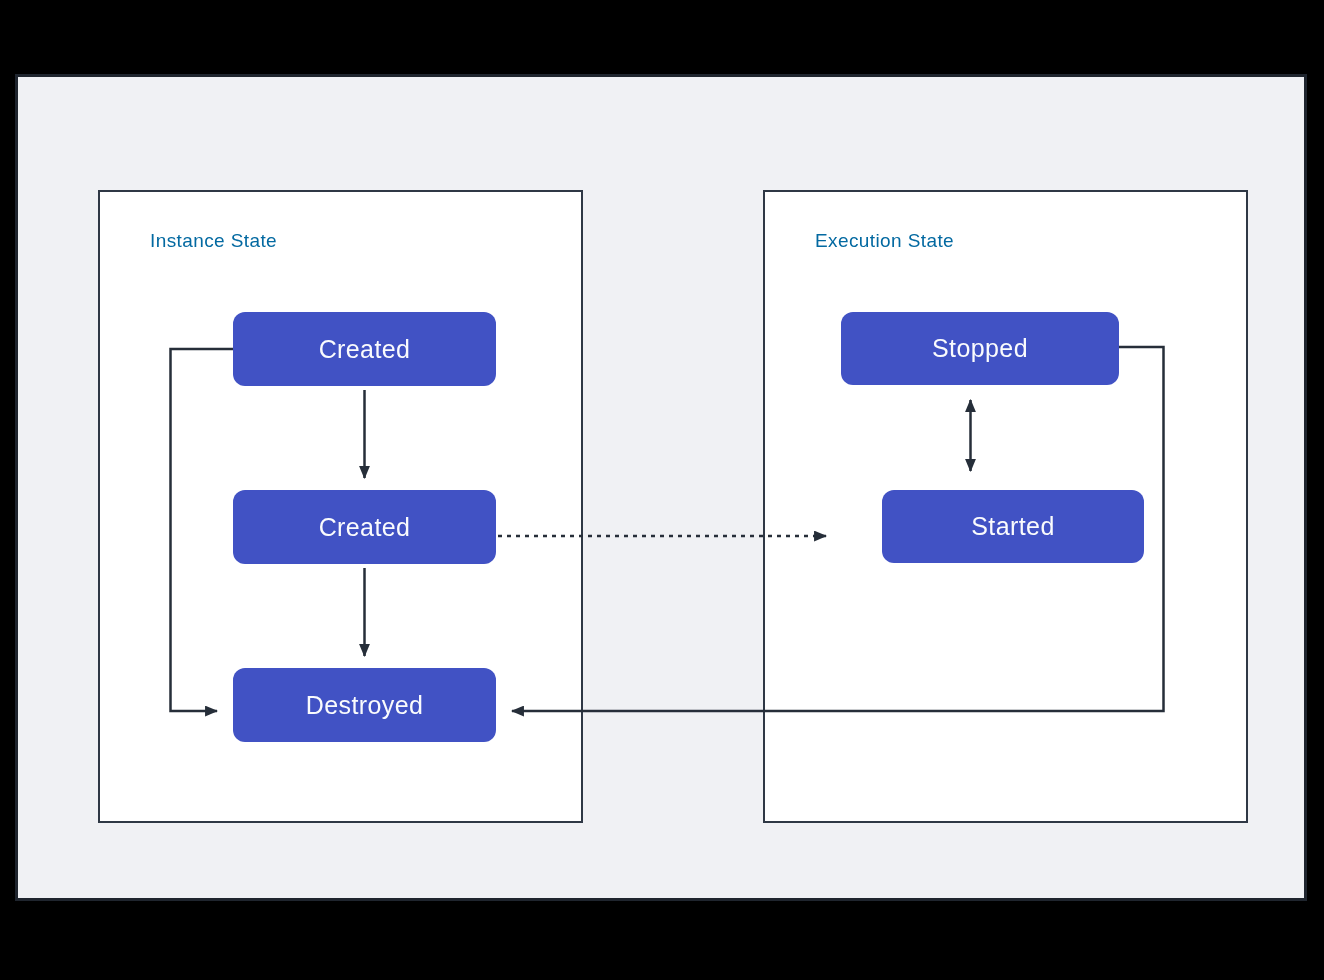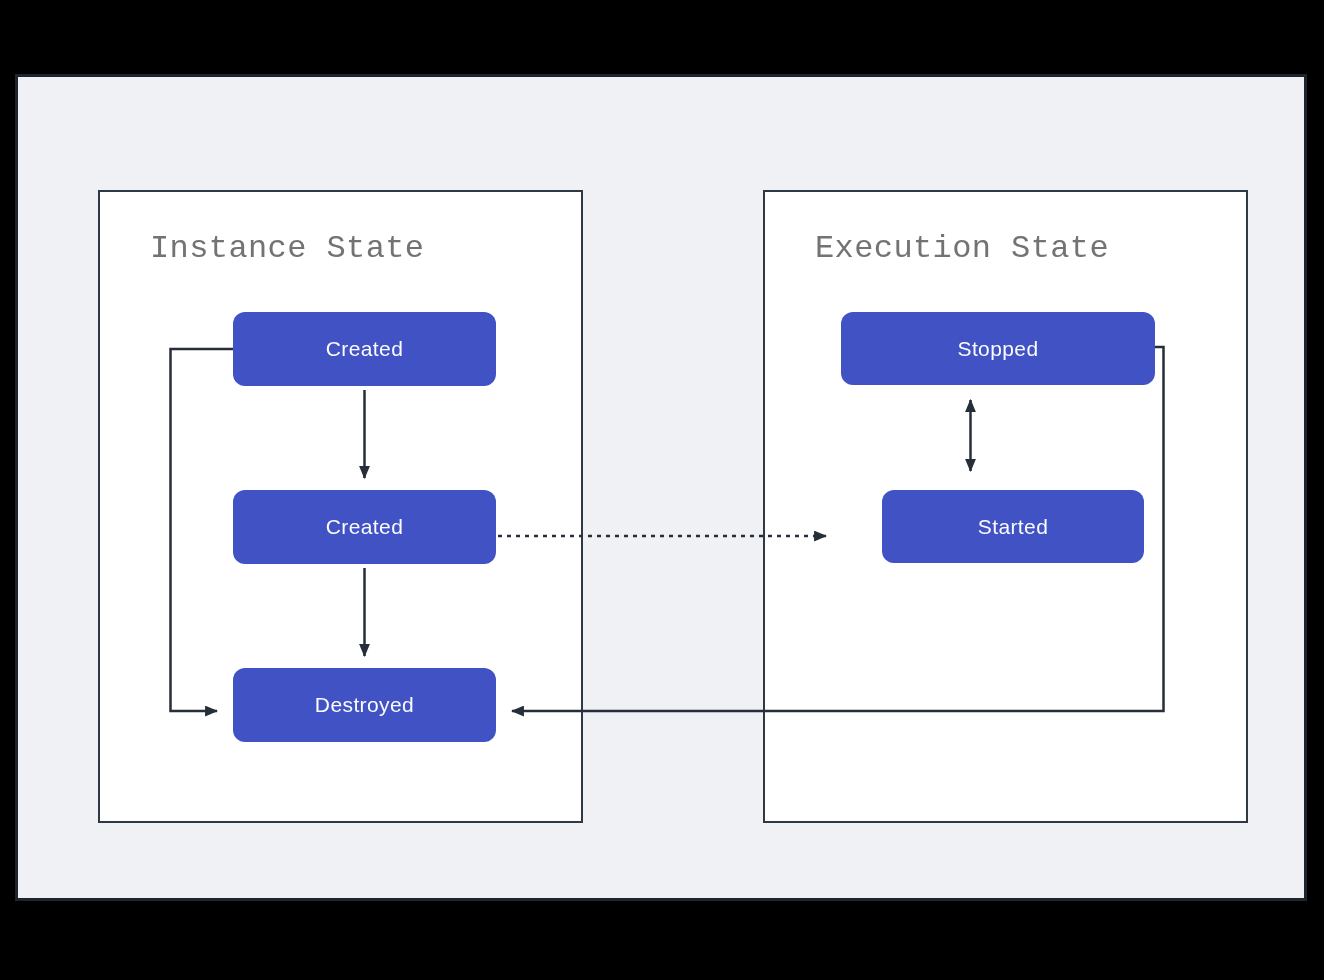--- a/index.html
+++ b/index.html
@@ -27,44 +27,43 @@
     width: 485px; height: 633px;
     background: #ffffff;
     border: 2px solid #2f3845;
     z-index: 1;
   }
   .panel.left  { left: 80px; }
   .panel.right { left: 724px; margin-left: 21px; }
   .panel-title {
     position: absolute;
     left: 50px; top: 38px;
-    font-size: 32px;
+    font-size: 19px;
     letter-spacing: 0.4px;
-    color: #737373;
+    color: #0369a1;
     white-space: nowrap;
-    font-family: Liberation Mono, monospace;
   }
   .node {
     position: absolute;
     width: 263px; height: 74px;
     background: #4152c4;
     border-radius: 12px;
     color: #fafbfd;
-    font-size: 21px;
+    font-size: 25px;
     letter-spacing: 0.4px;
     font-weight: 500;
     display: flex;
     align-items: center;
     justify-content: center;
     z-index: 10;
   }
   .node.n-created   { left: 215px; top: 235px; }
   .node.n-resolved  { left: 215px; top: 413px; }
   .node.n-destroyed { left: 215px; top: 591px; }
-  .node.n-stopped   { left: 823px; top: 235px; width: 314px; height: 73px; }
+  .node.n-stopped   { left: 823px; top: 235px; width: 278px; height: 73px; }
   .node.n-started   { left: 823px; top: 413px; width: 262px; height: 73px; margin-left: 41px; }
   svg.edges {
     position: absolute;
     left: 0; top: 0;
     width: 1286px; height: 821px;
     z-index: 5;
     pointer-events: none;
   }
   svg.edges path.edge {
     fill: none;

